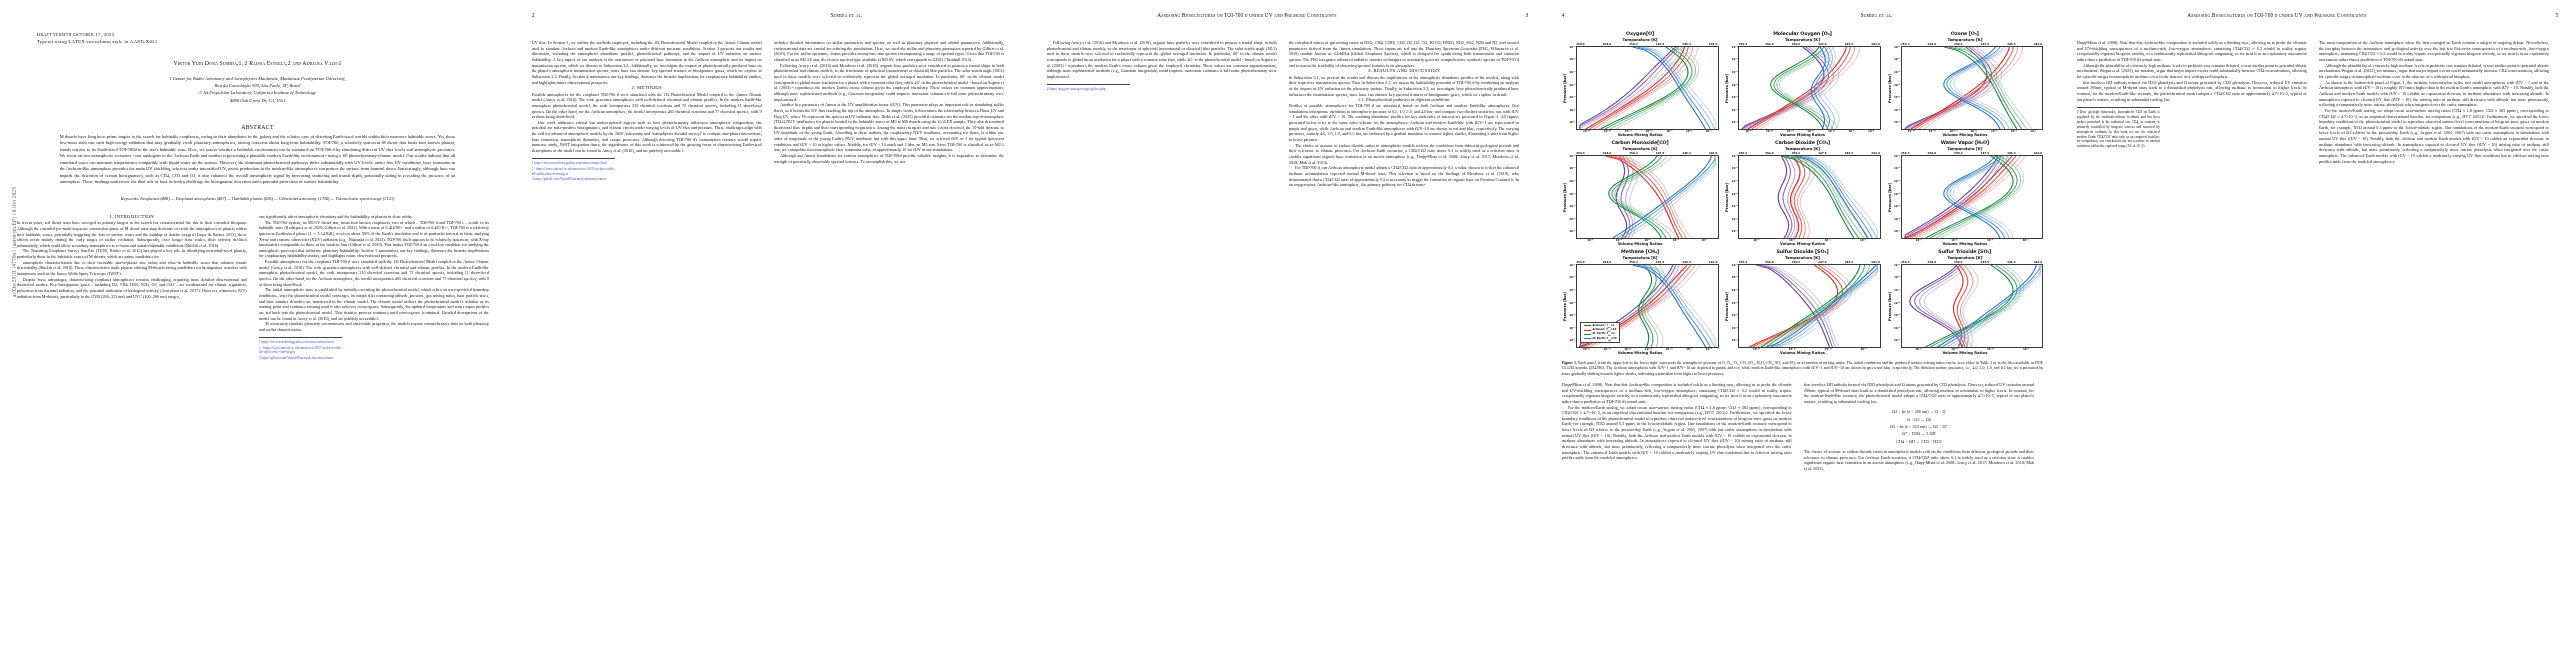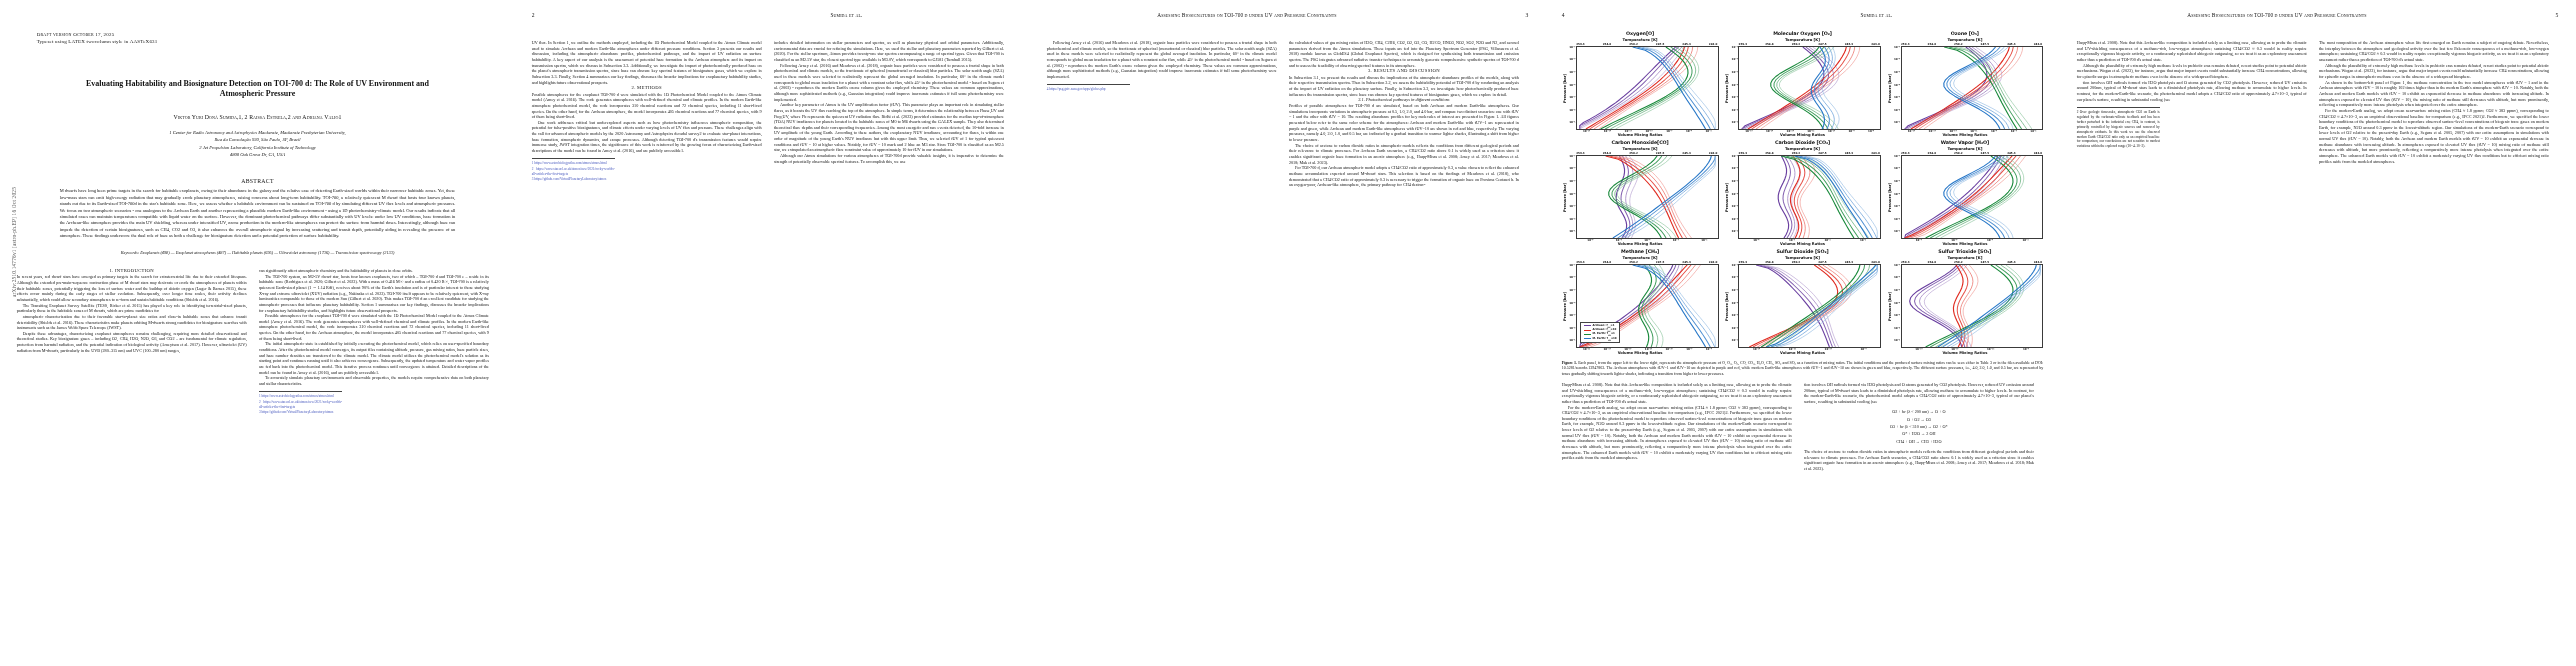--- a/index.html
+++ b/index.html
@@ -93,24 +93,20 @@
 <div class="spread">
 
   <div class="page">
     <div class="arxiv">arXiv:2510.14776v1  [astro-ph.EP]  16 Oct 2025</div>
 
     <div class="draftline">
       <div>Draft version October 17, 2025</div>
       <div class="l2">Typeset using LATEX twocolumn style in AASTeX631</div>
     </div>
 
-    <div class="ttl">
-      <div>Evaluating Habitability and Biosignature Detection on TOI-700 d: The Role of UV Environment and</div>
-      <div>Atmospheric Pressure</div>
-    </div>
 
     <div class="authors">Viktor Yuri Doná Sumida,1, 2 Raissa Estrela,2 and Adriana Valio1</div>
 
     <div class="affil">
       <div>1 Center for Radio Astronomy and Astrophysics Mackenzie, Mackenzie Presbyterian University,</div>
       <div>Rua da Consolação 930, São Paulo, SP, Brazil</div>
       <div>2 Jet Propulsion Laboratory, California Institute of Technology</div>
       <div>4800 Oak Grove Dr, CA, USA</div>
     </div>
 

